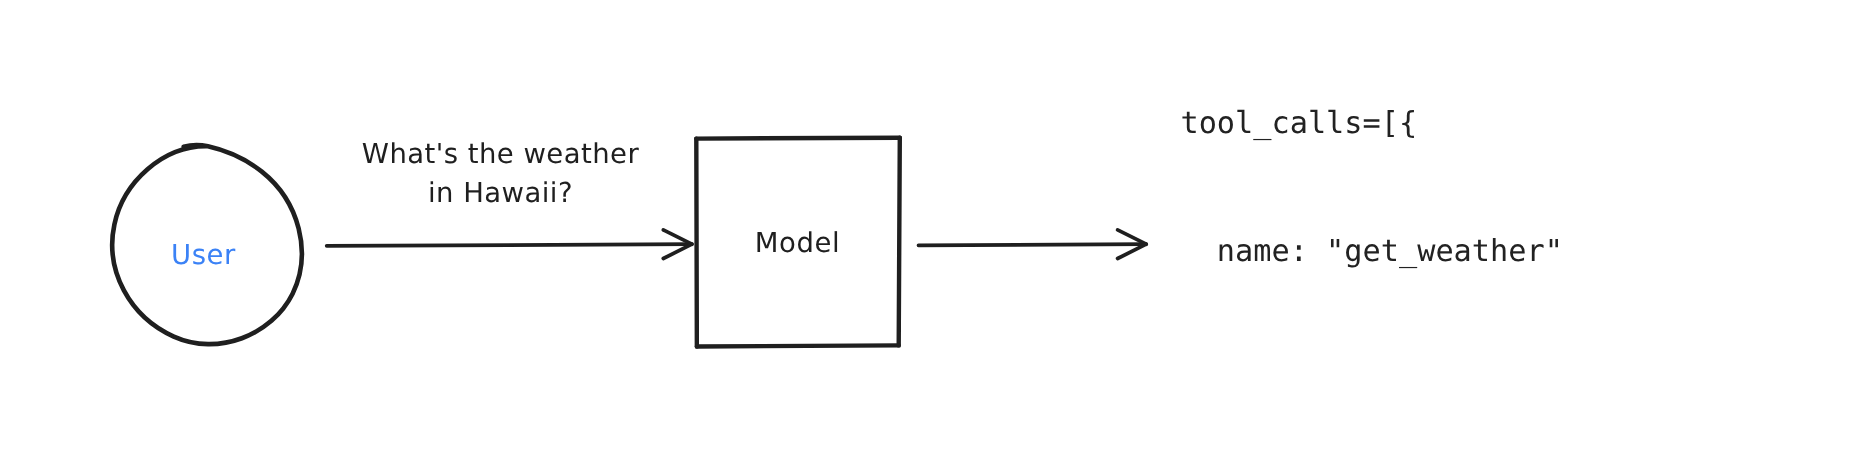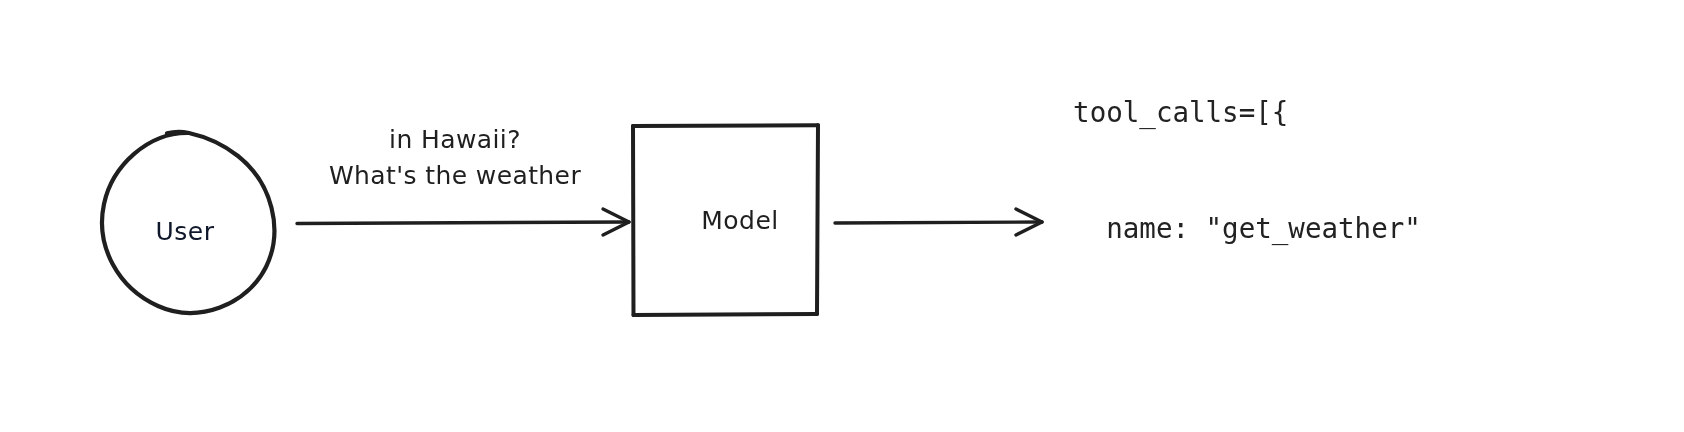--- a/index.html
+++ b/index.html
@@ -34,21 +34,21 @@
     position: absolute;
     left: 0;
     top: 0;
     width: 190px;
     height: 190px;
     display: flex;
     align-items: center;
     justify-content: center;
     font-family: "DejaVu Sans", sans-serif;
     font-size: 25px;
-    color: #0f172a;
+    color: #3b82f6;
     letter-spacing: 0.5px;
     padding-top: 16px;
     box-sizing: border-box;
   }
 
   
   #model-node {
     position: absolute;
     left: 630px;
     top: 123px;
@@ -56,21 +56,21 @@
     height: 194px;
   }
   #model-node svg {
     position: absolute;
     left: 0;
     top: 0;
     overflow: visible;
   }
   #model-label {
     position: absolute;
-    left: 15px;
+    left: 0;
     top: 0;
     width: 190px;
     height: 194px;
     display: flex;
     align-items: center;
     justify-content: center;
     font-family: "DejaVu Sans", sans-serif;
     font-size: 25px;
     color: #1f1f1f;
     letter-spacing: 0.5px;
@@ -126,22 +126,22 @@
                C 5 118, 28 160, 68 178
                C 108 196, 157 177, 176 139
                C 194 102, 182 55, 148 28
                C 134 17, 117 9, 99 5
                C 92 3.6, 84 3.6, 77 5.4" fill="none" stroke="#1f1f1f" stroke-width="4.2" stroke-linecap="round" stroke-linejoin="round"></path>
     </svg>
     <div id="user-label">User</div>
   </div>
 
   <div id="edge-label">
+    <span class="ln">What's the weather</span>
     <span class="ln">in Hawaii?</span>
-    <span class="ln">What's the weather</span>
   </div>
 
   <svg id="arrow-user-model" class="arrow-svg" width="340" height="46" viewBox="0 0 340 46">
     <path d="M 2 23.5 L 333 22" fill="none" stroke="#1f1f1f" stroke-width="3.4" stroke-linecap="round"></path>
     <path d="M 308 9 L 334 22" fill="none" stroke="#1f1f1f" stroke-width="3.4" stroke-linecap="round"></path>
     <path d="M 308 35 L 334 22" fill="none" stroke="#1f1f1f" stroke-width="3.4" stroke-linecap="round"></path>
   </svg>
 
   <div id="model-node">
     <svg width="190" height="194" viewBox="0 0 190 194">

